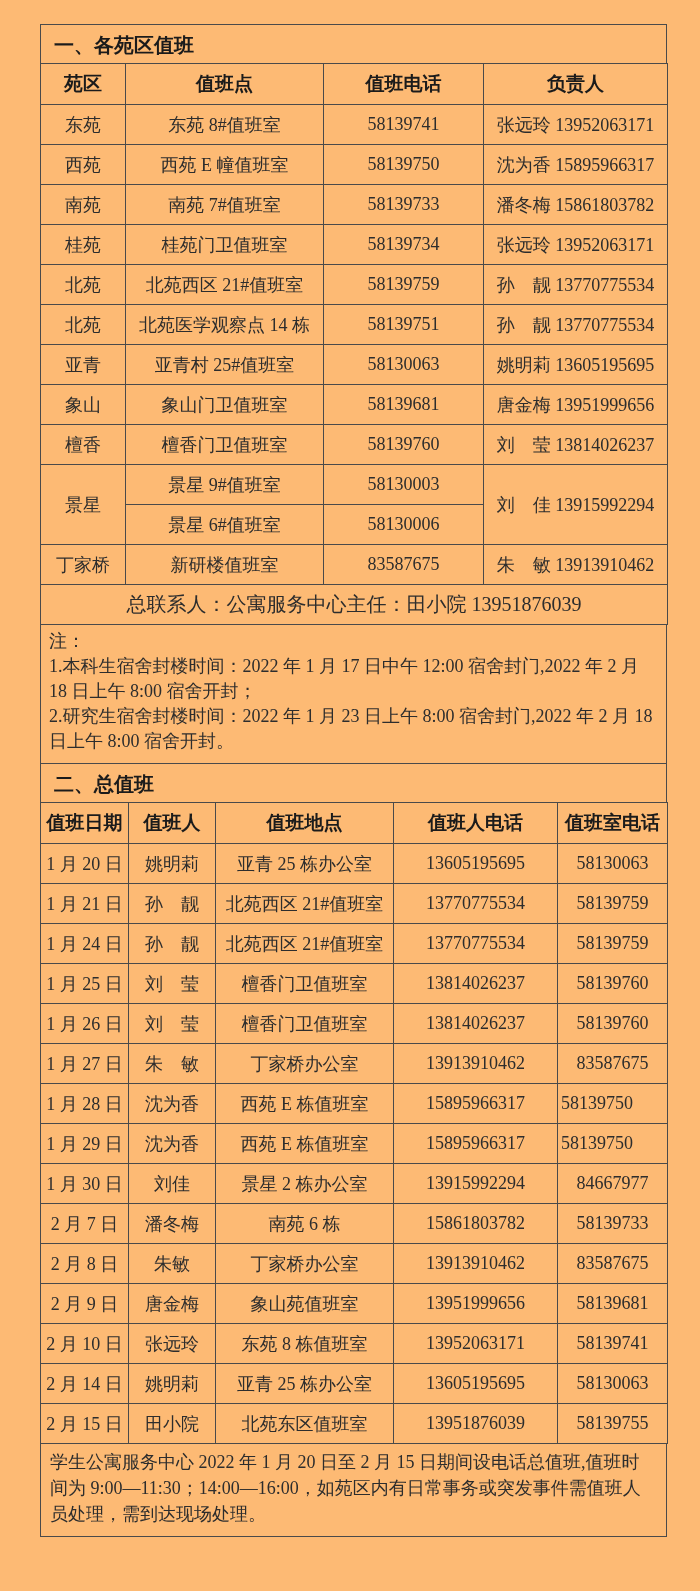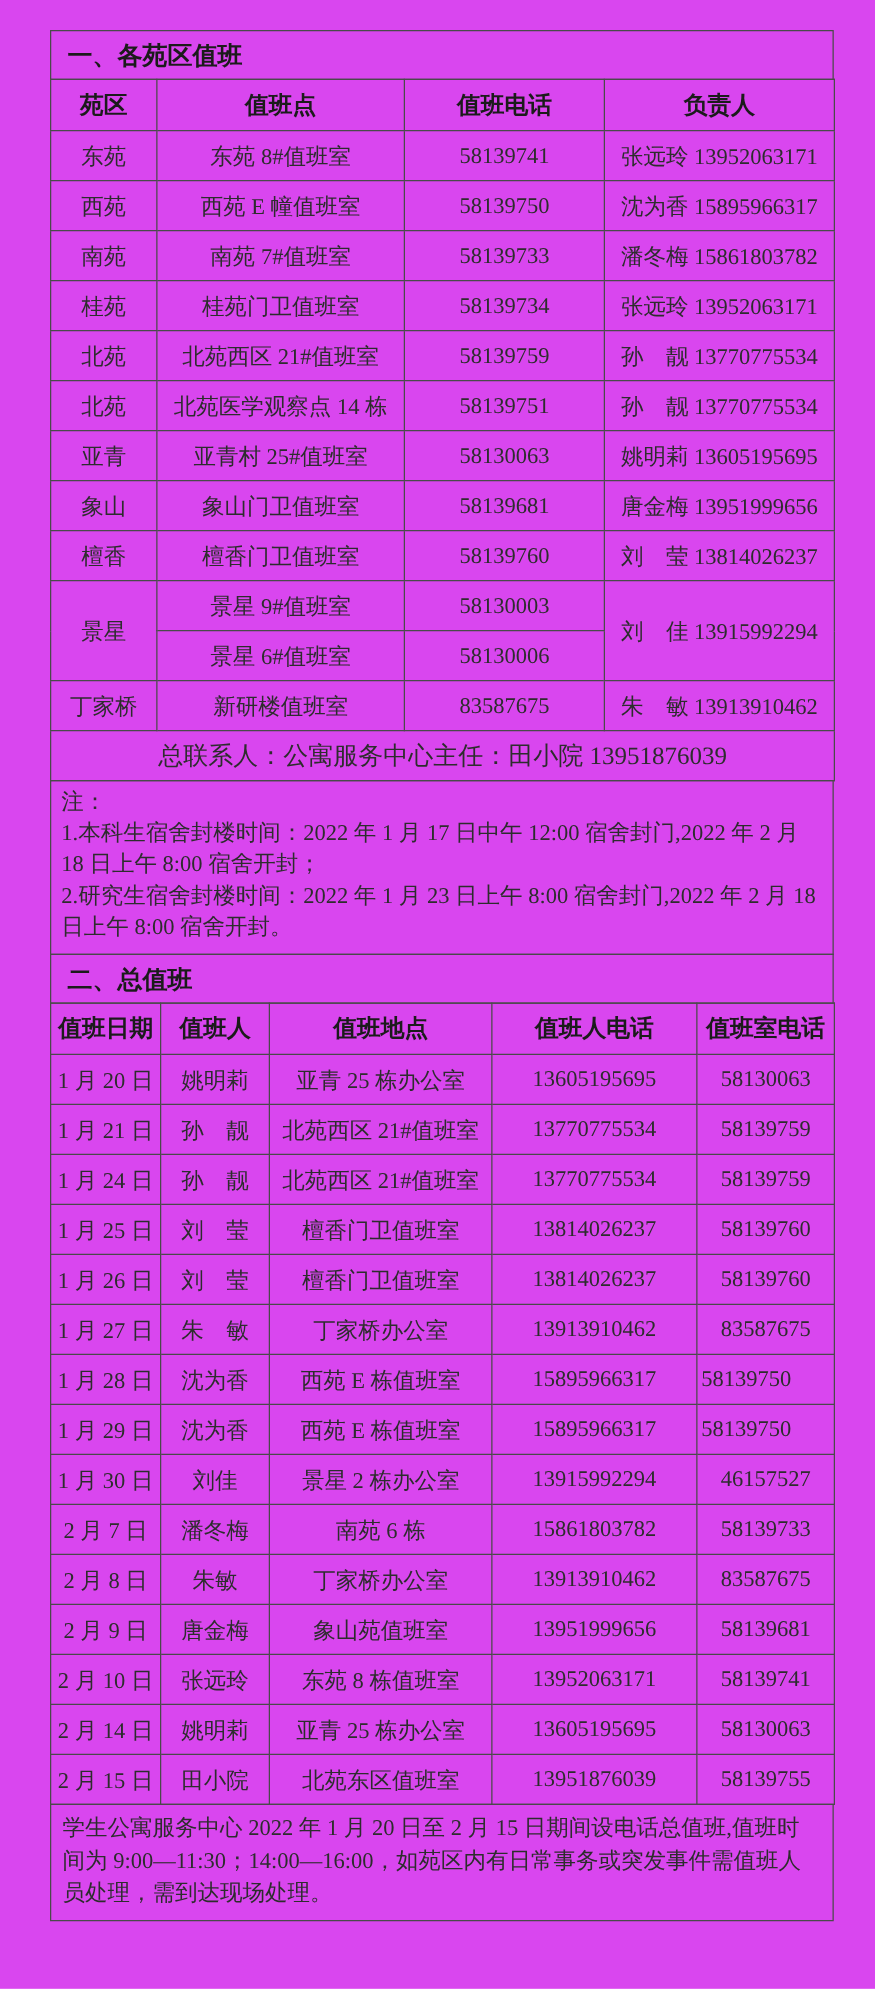--- a/index.html
+++ b/index.html
@@ -1,19 +1,19 @@
 <!DOCTYPE html>
 <html><head>
 <meta charset="utf-8">
 <style>
   html,body { margin:0; padding:0; }
   .page {
     position:relative;
     width:700px; height:1591px;
-    background:#d946ef;
+    background:#fdba74;
     font-family:"Liberation Serif","DejaVu Serif",serif;
     color:#2d2d2d;
     overflow:hidden;
   }
   .doc { position:absolute; left:40px; top:24px; width:627px; }
   .section-title {
     border:1px solid #4a4a4a;
     height:40px; line-height:40px;
     padding-left:13px;
     font-weight:bold; font-size:20px; color:#1b1b1b;
@@ -225,21 +225,21 @@
             <td>沈为香</td>
             <td>西苑 E 栋值班室</td>
             <td>15895966317</td>
             <td style="text-align: left;">58139750</td>
           </tr>
           <tr>
             <td>1 月 30 日</td>
             <td>刘佳</td>
             <td>景星 2 栋办公室</td>
             <td>13915992294</td>
-            <td>46157527</td>
+            <td>84667977</td>
           </tr>
           <tr>
             <td>2 月 7 日</td>
             <td>潘冬梅</td>
             <td>南苑 6 栋</td>
             <td>15861803782</td>
             <td>58139733</td>
           </tr>
           <tr>
             <td>2 月 8 日</td>

